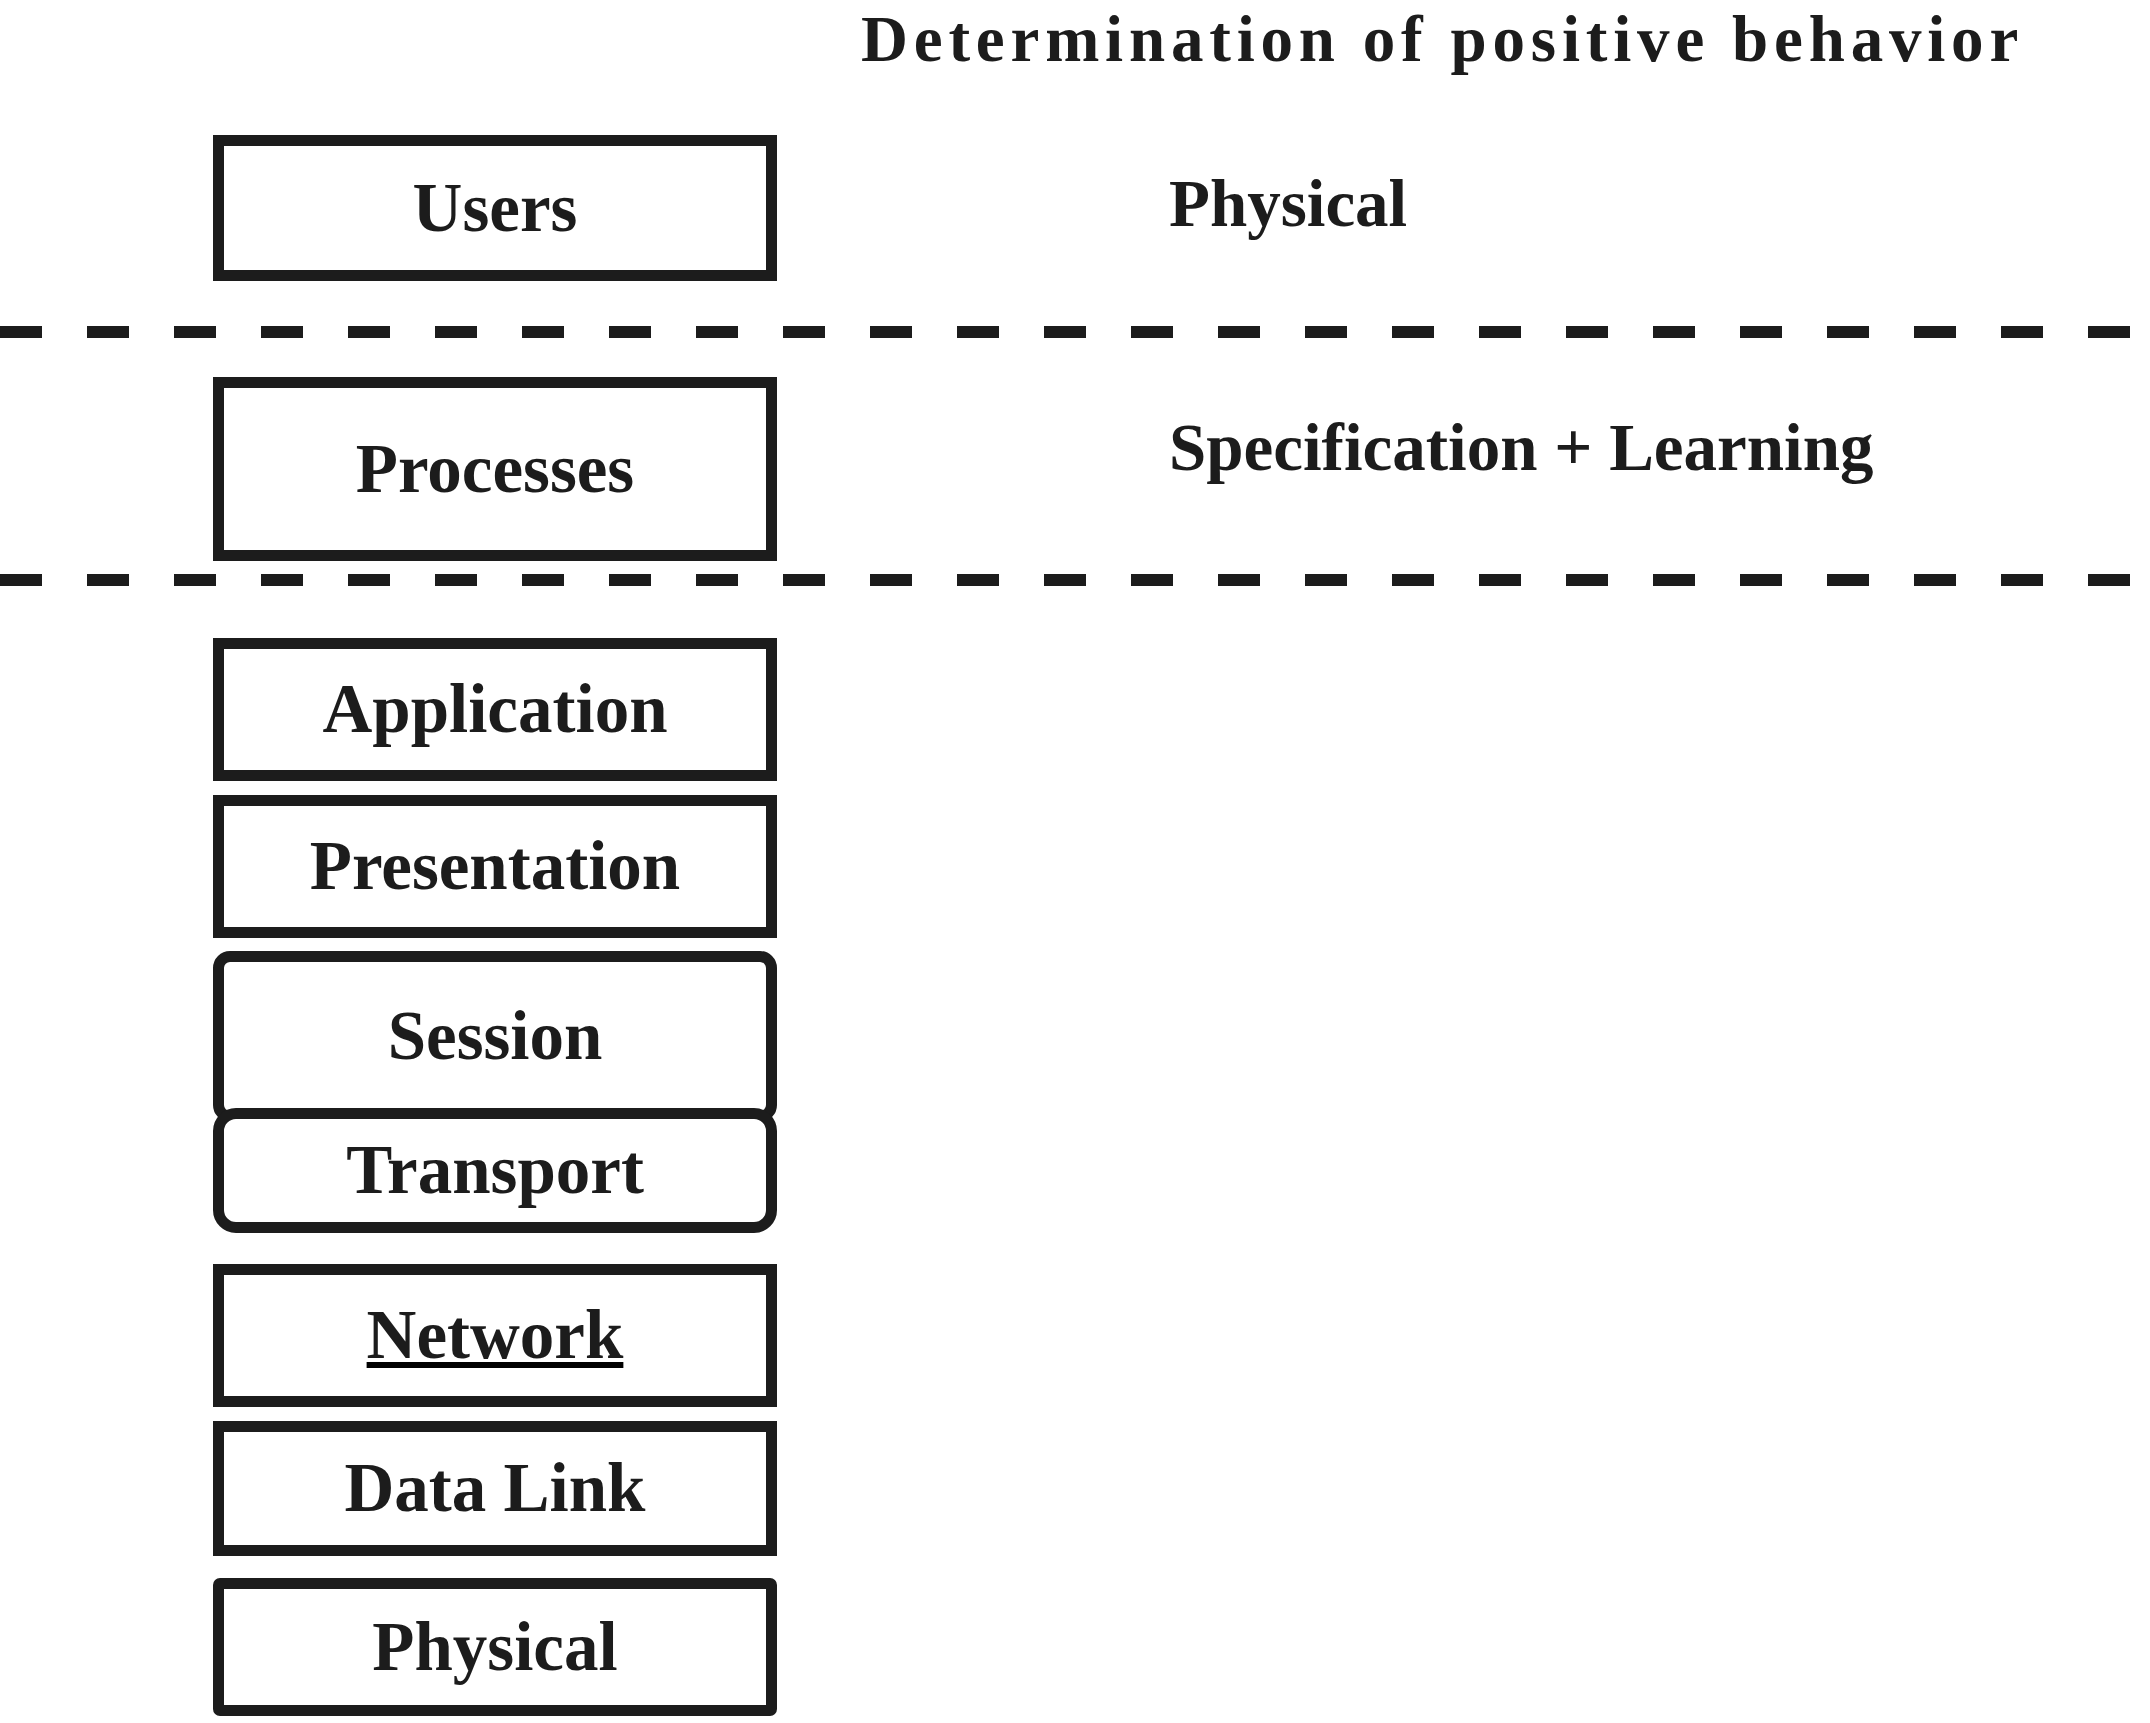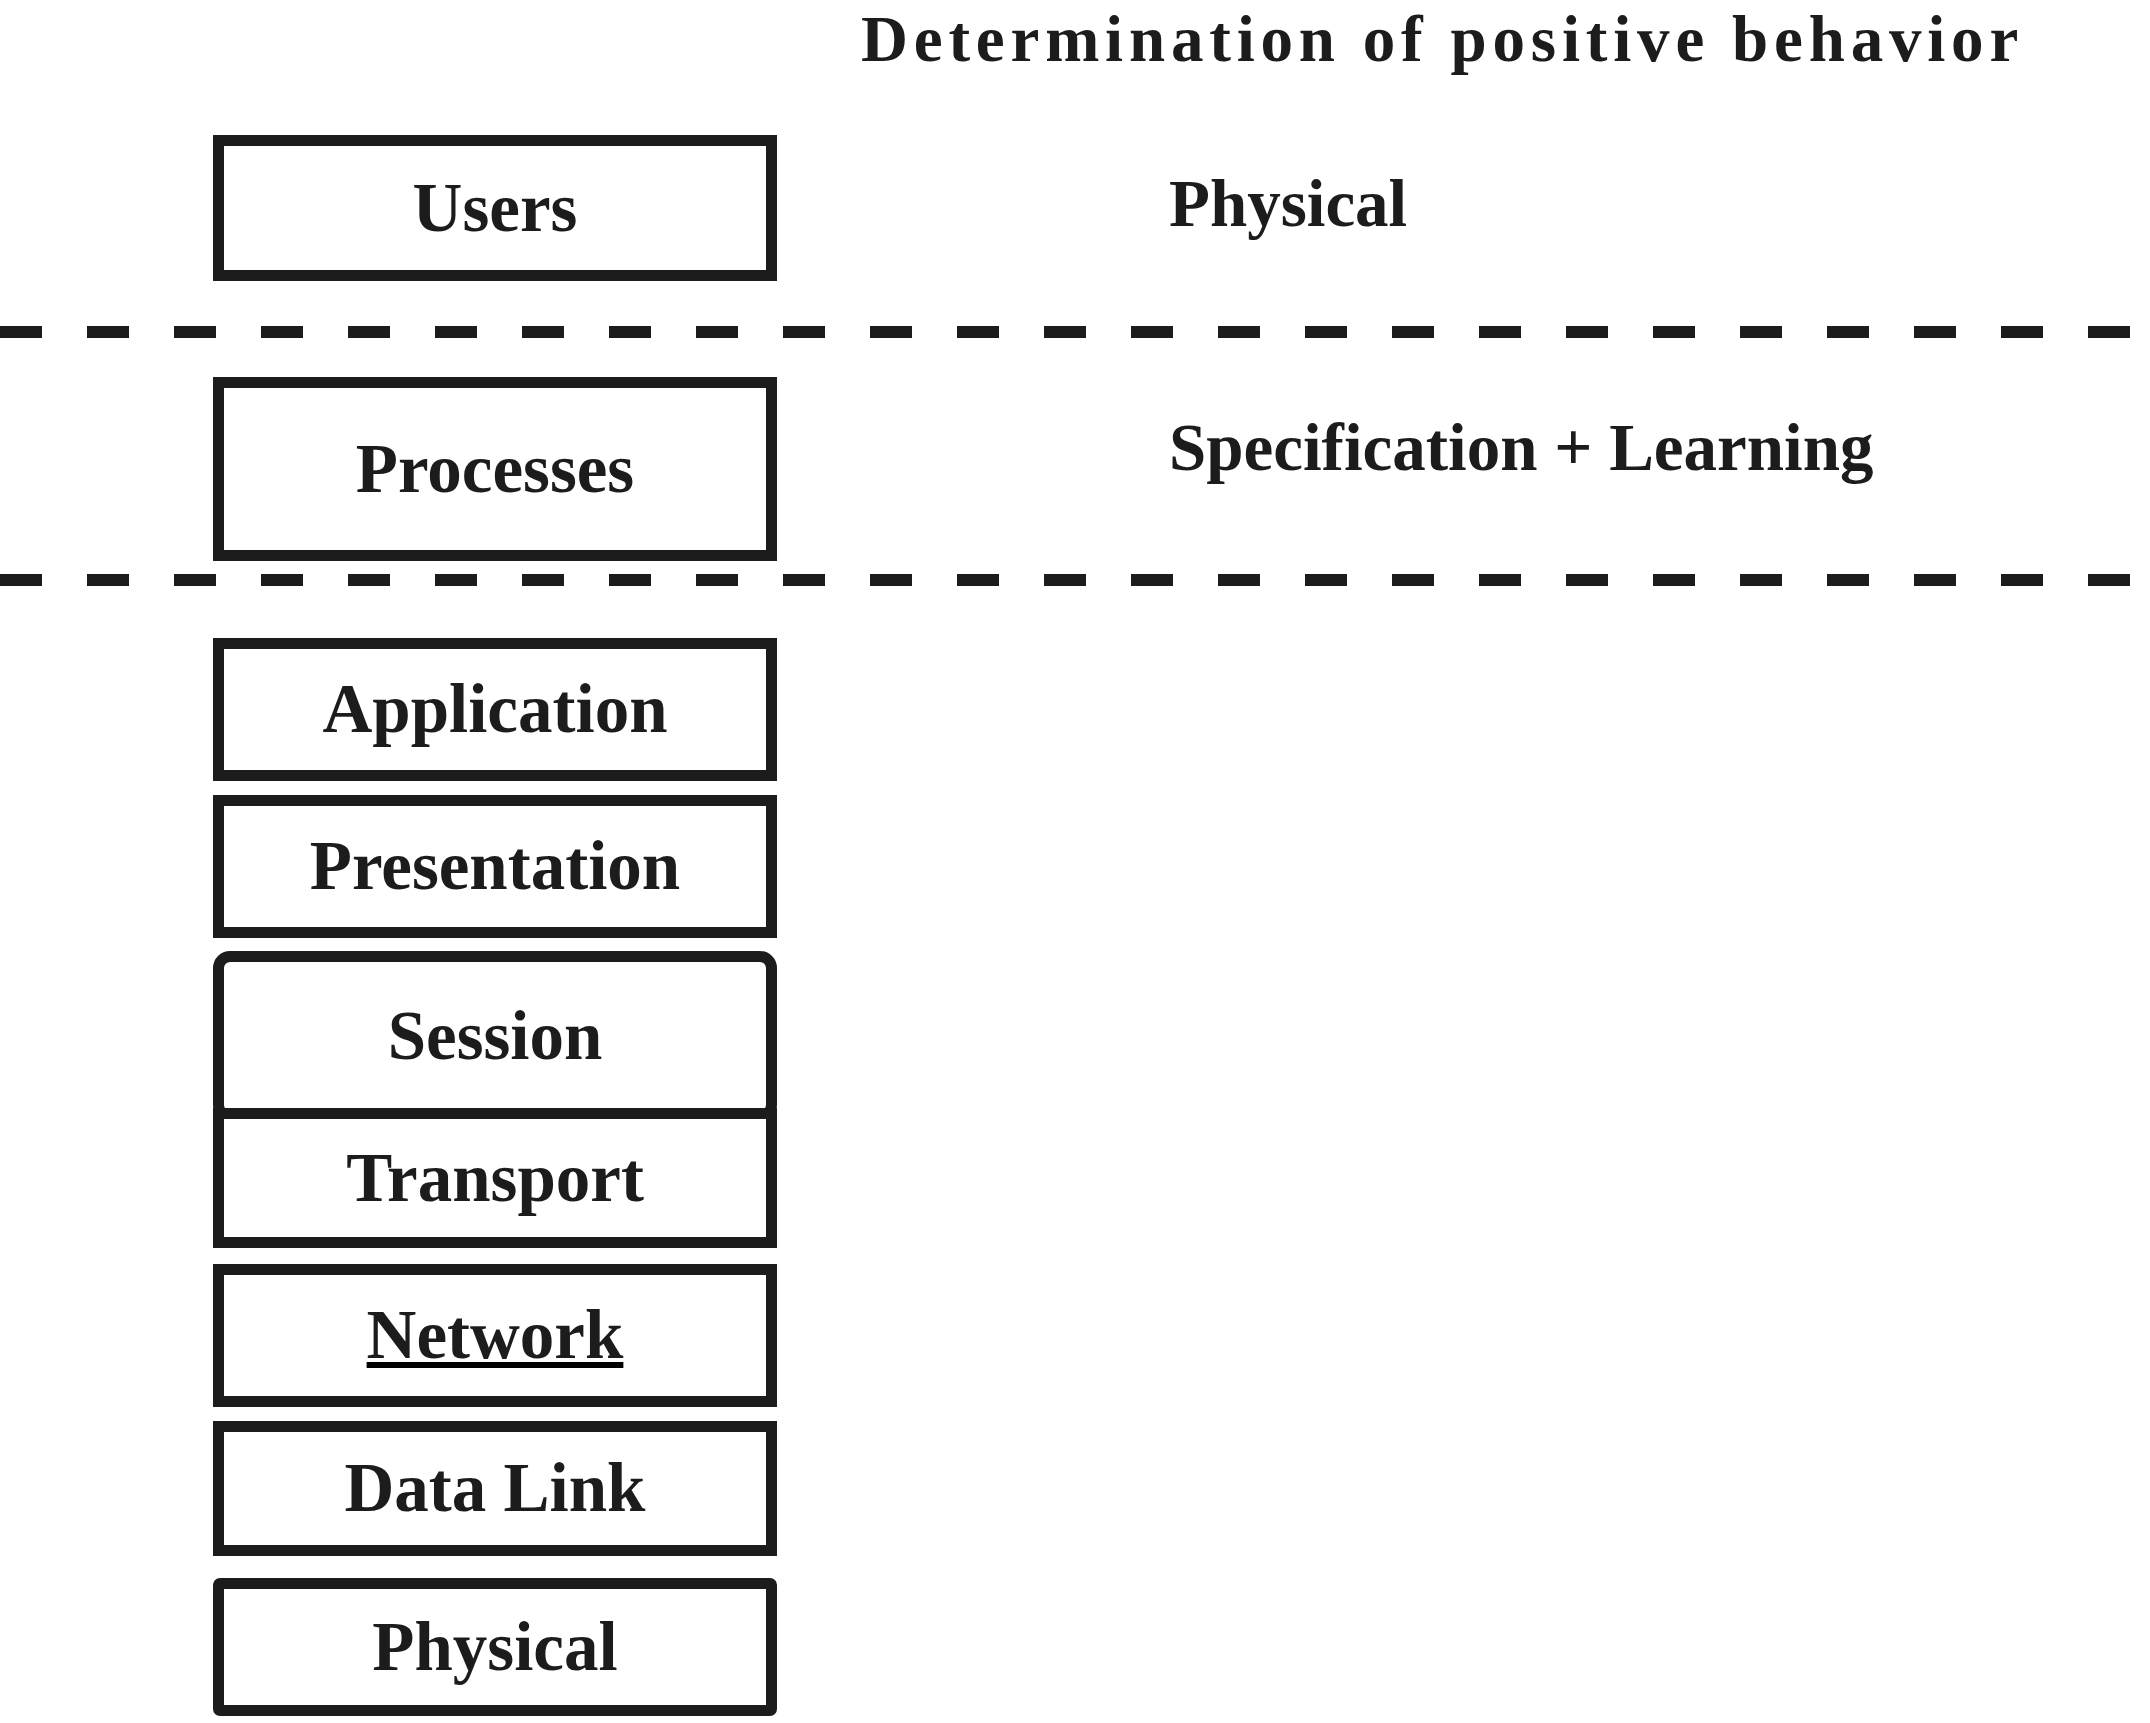--- a/index.html
+++ b/index.html
@@ -44,21 +44,21 @@
     font-weight: bold;
     color: var(--ink);
     white-space: nowrap;
     line-height: 1;
   }
   .box-users      { top: 135px;  height: 146px; }
   .box-processes  { top: 377px;  height: 184px; }
   .box-l7 { top: 638px;  height: 143px; }
   .box-l6 { top: 795px; height: 143px; }
   .box-l5 { top: 951px; height: 171px; border-radius: 17px; }
-  .box-l4 { top: 1108px; height: 140px; }
+  .box-l4 { top: 1108px; height: 125px; border-radius: 23px; }
   .box-l3 { top: 1264px; height: 143px; text-decoration: underline; }
   .box-l2 { top: 1421px; height: 135px; }
   .box-l1 { top: 1578px; height: 138px; border-radius: 7px; }
   .side-label {
     position: absolute;
     left: 1169px;
     font-size: 67px;
     font-weight: bold;
     color: var(--ink);
     line-height: 1;

